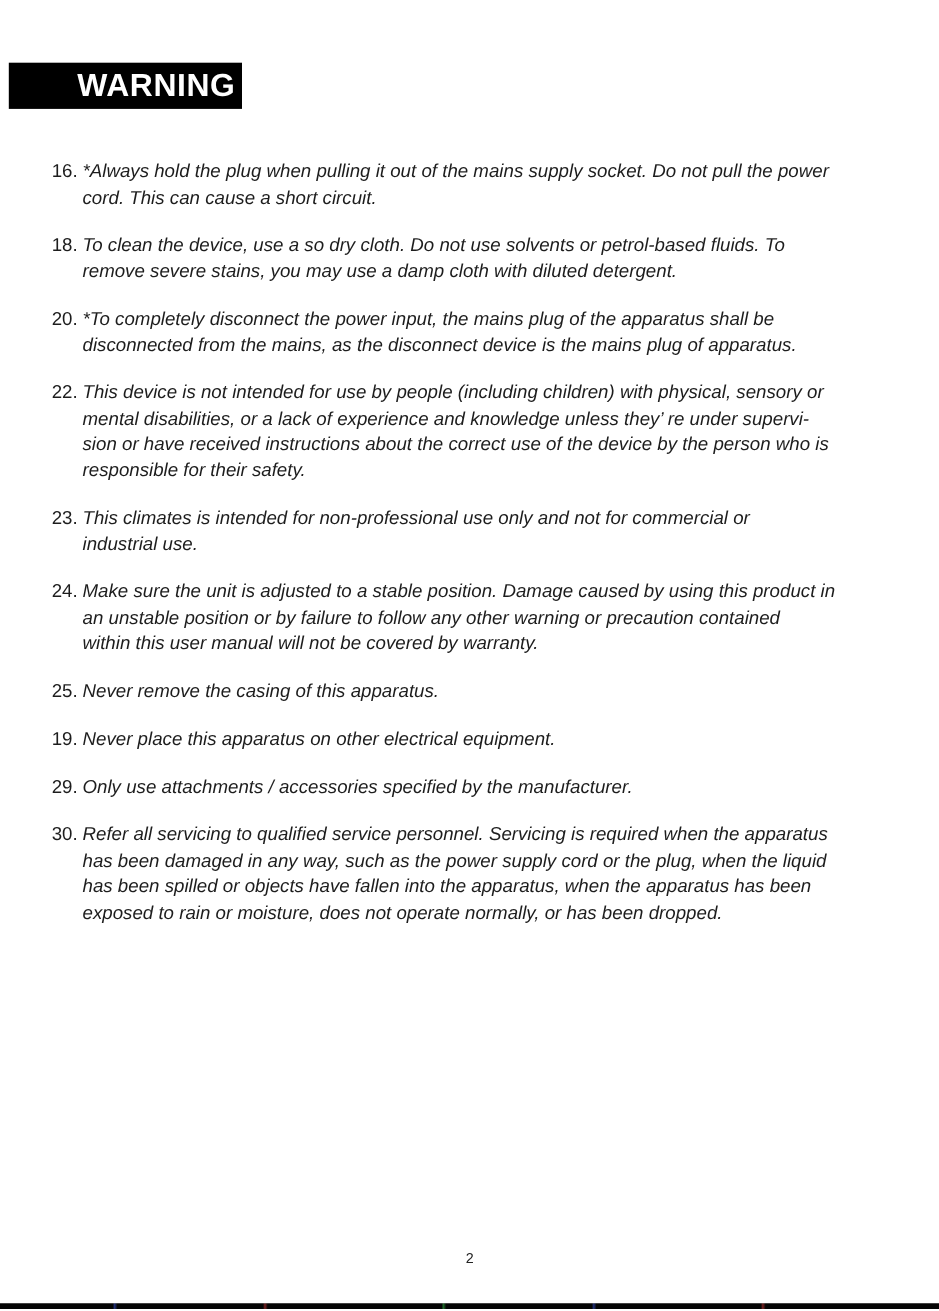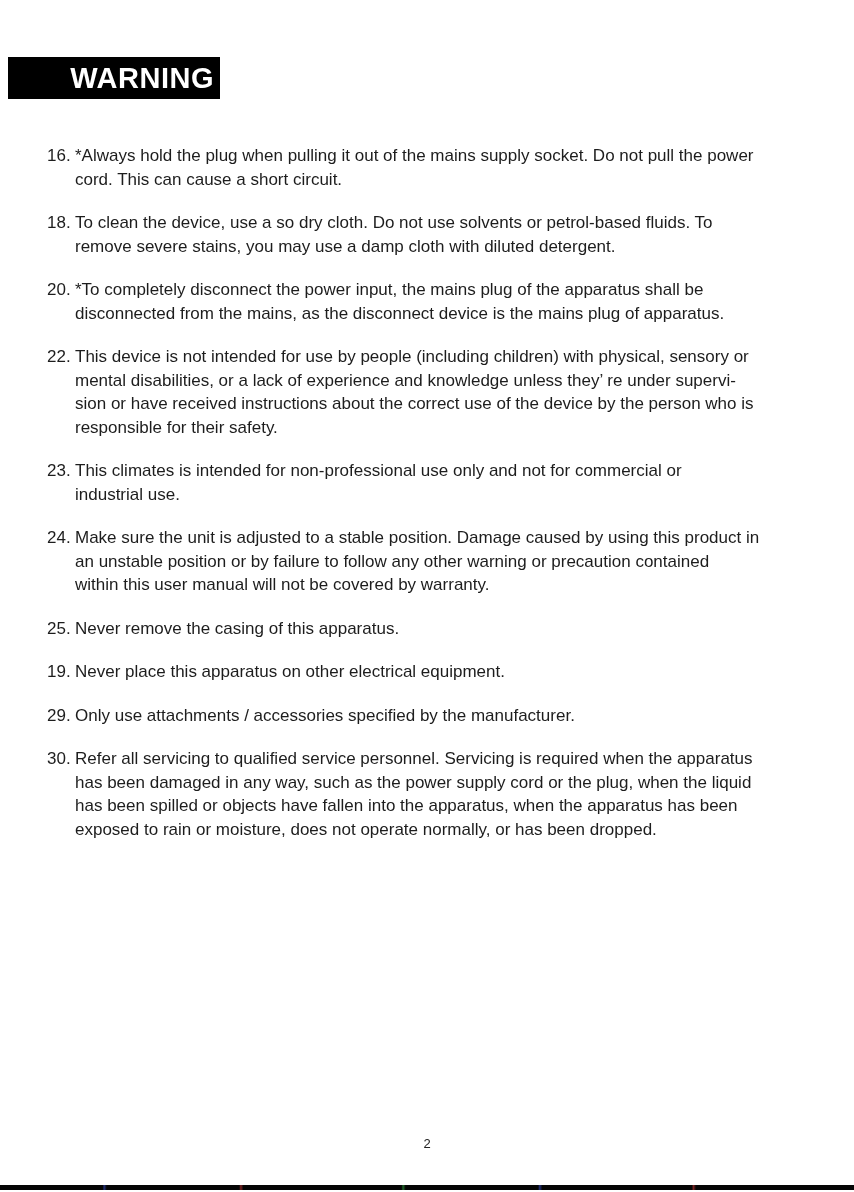--- a/index.html
+++ b/index.html
@@ -50,20 +50,21 @@
     font-size: 17px;
     line-height: 23.5px;
   }
   .item-num {
     width: 28px;
     flex-shrink: 0;
   }
   .item-text {
     flex: 1;
     white-space: pre-line;
+    font-style: italic;
   }
   .page-number {
     position: absolute;
     left: 0;
     top: 1136px;
     width: 100%;
     text-align: center;
     font-size: 13px;
     color: #222222;
   }

